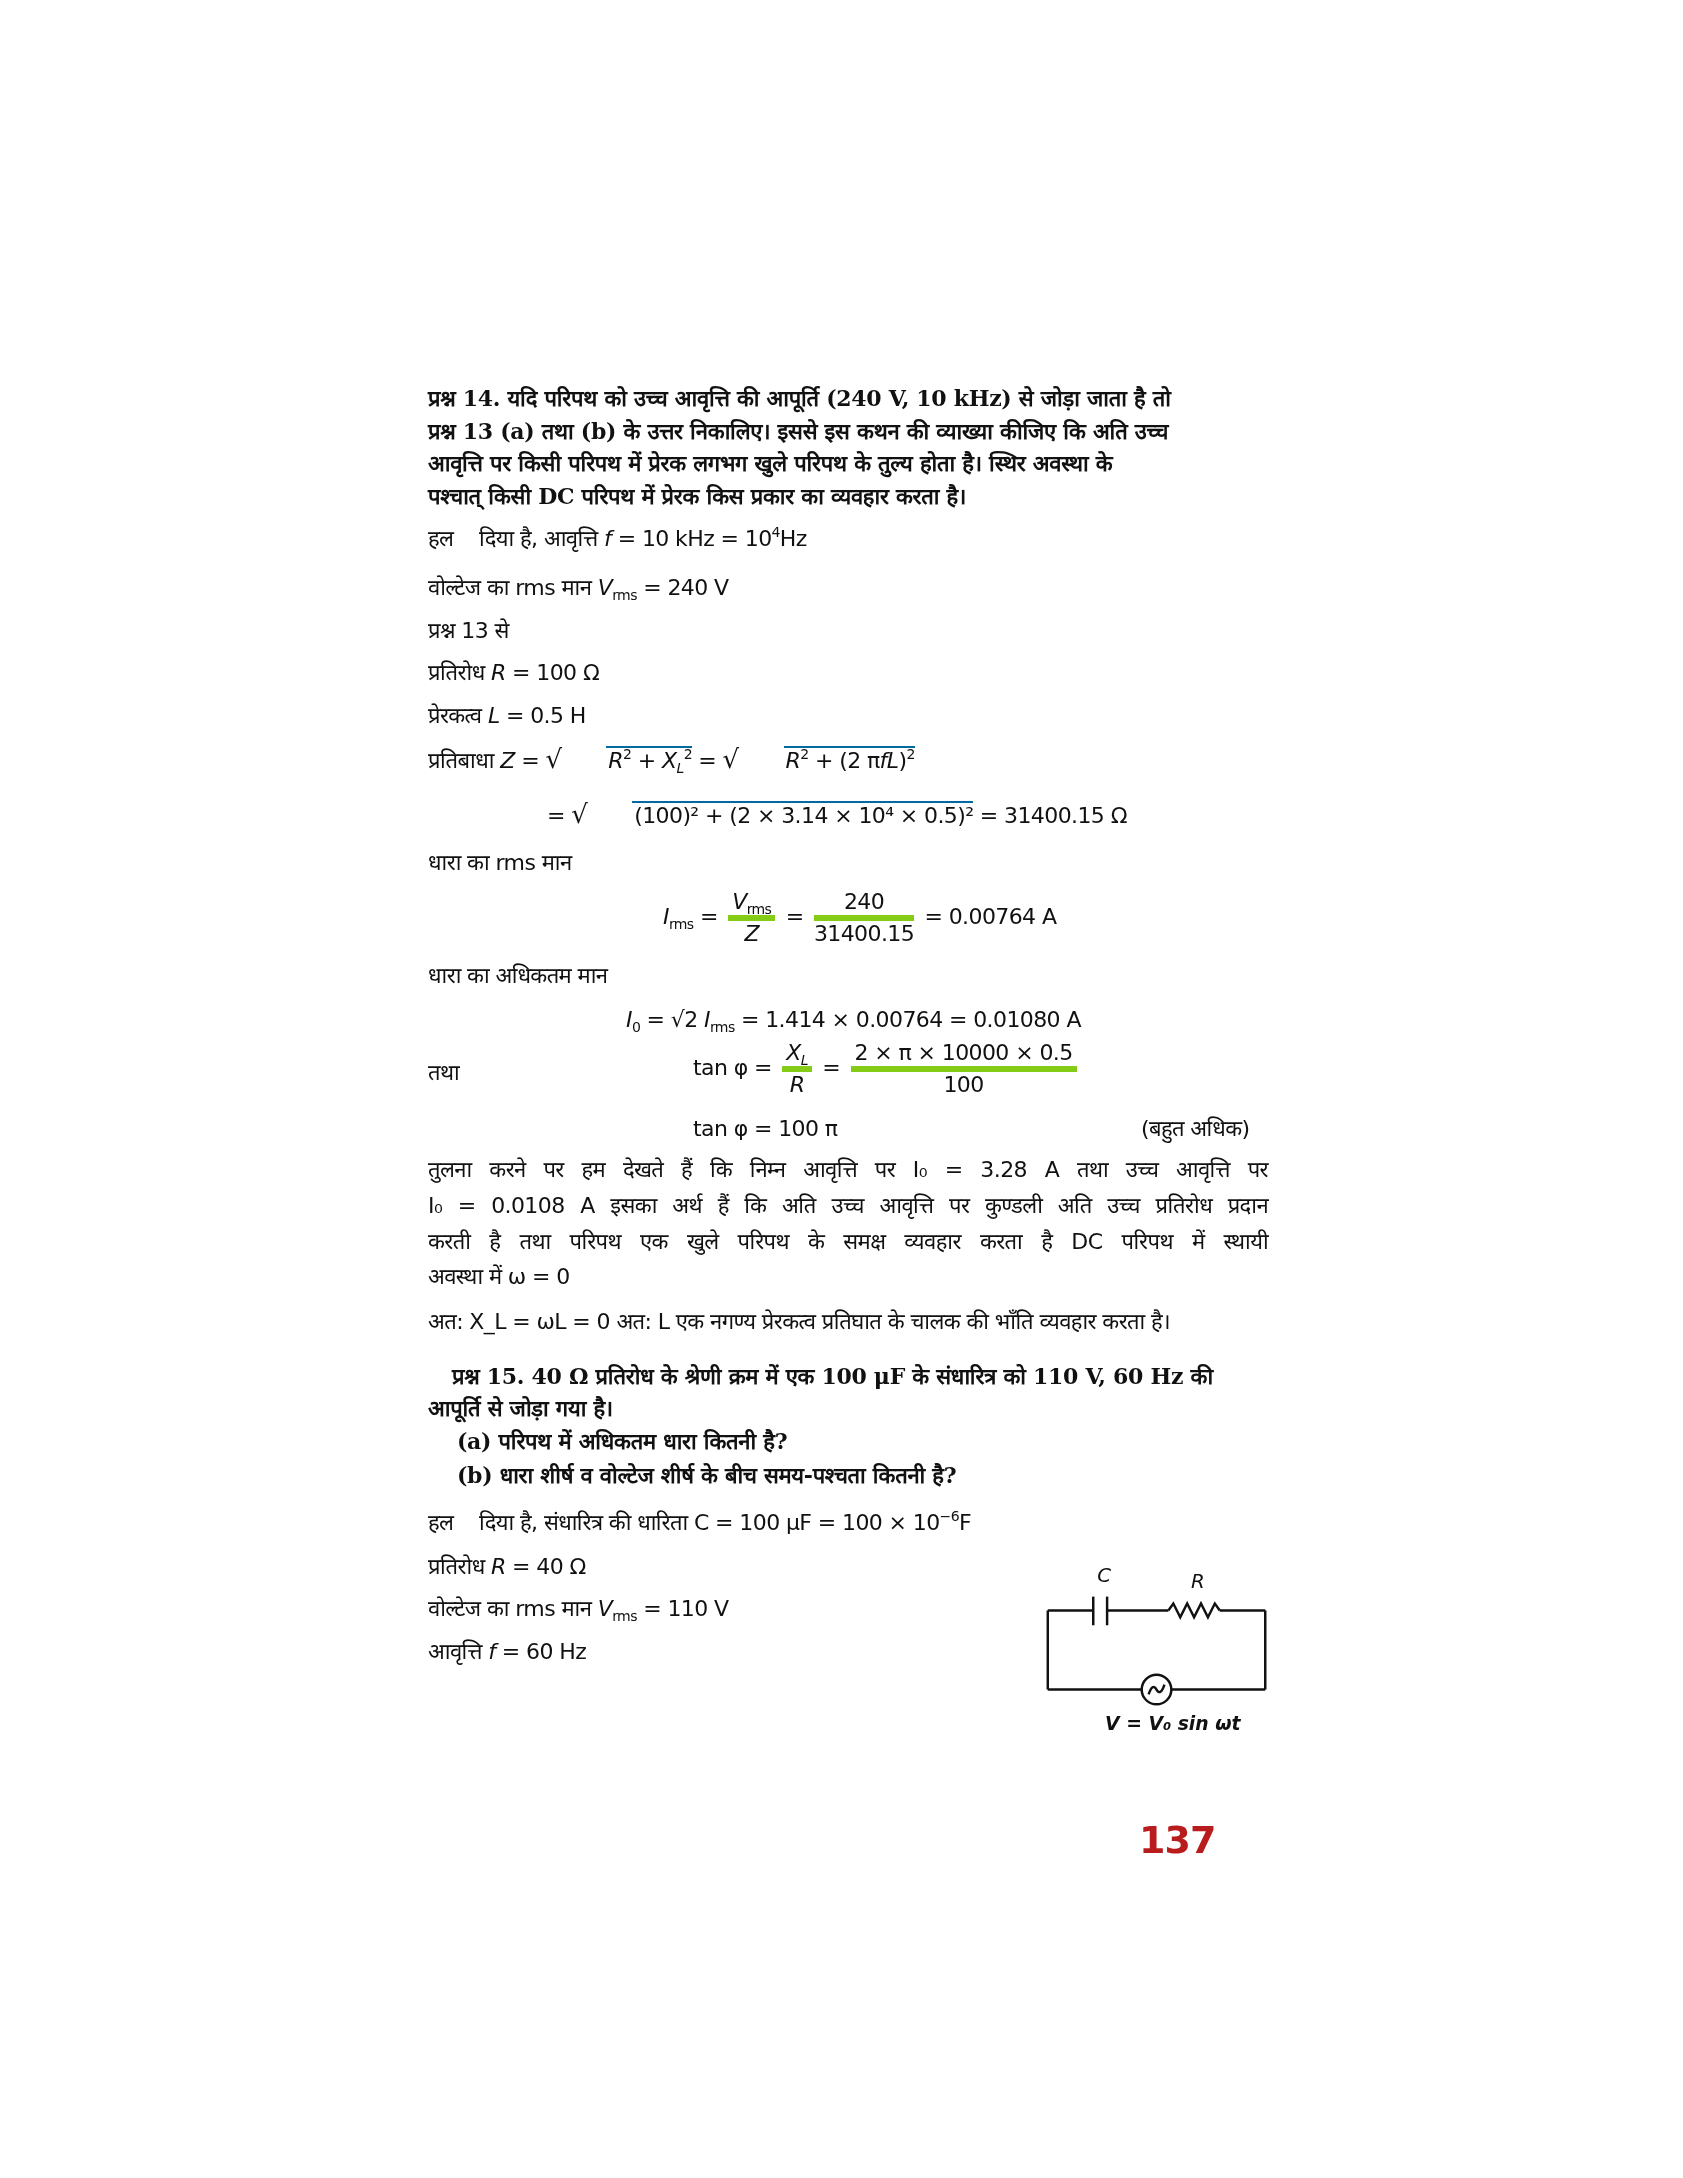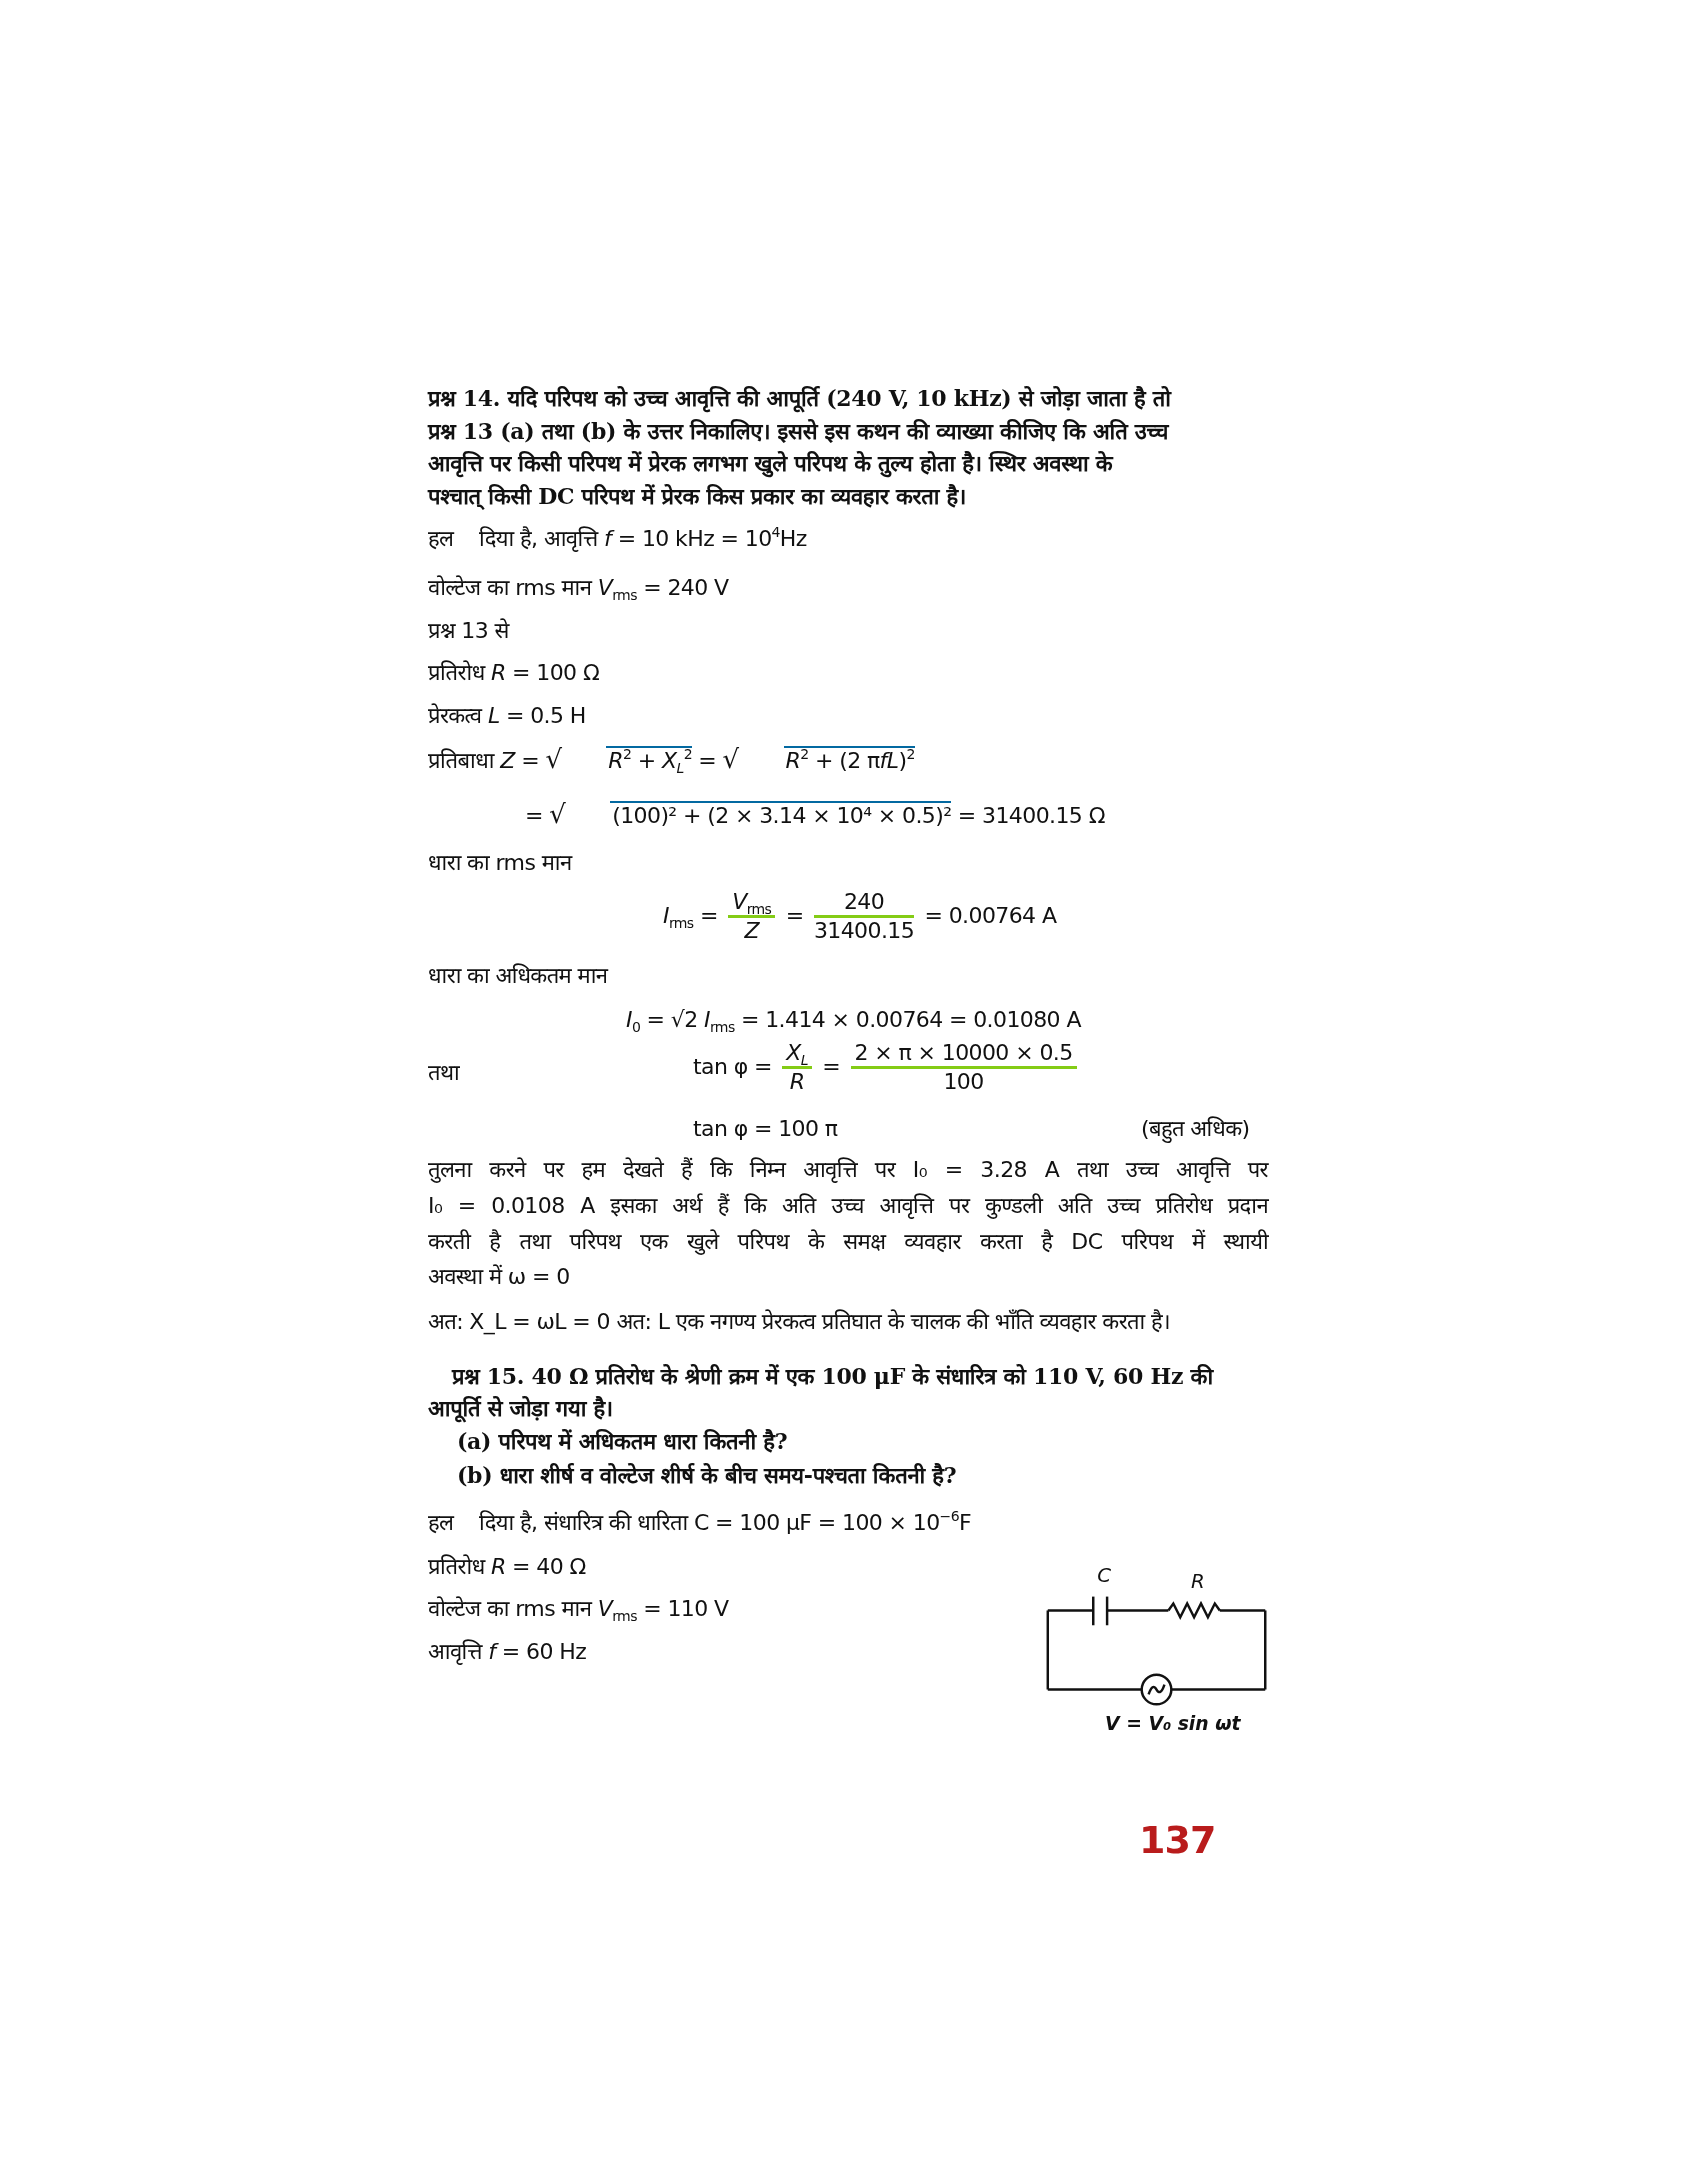--- a/index.html
+++ b/index.html
@@ -7,21 +7,21 @@
          font-family:"DejaVu Sans", sans-serif; color:#111; }
   .ln { position:absolute; white-space:nowrap; font-size:22px; line-height:28px; }
   .q  { font-family:"DejaVu Serif", serif; font-weight:bold; font-size:22px; letter-spacing:-0.3px; }
   .b  { font-weight:normal; }
   .cond { letter-spacing:-0.6px; }
   i { font-style:italic; }
   sub { font-size:14px; vertical-align:-5px; line-height:0; }
   sup { font-size:14px; vertical-align:9px; line-height:0; }
   .frac { display:inline-block; vertical-align:middle; text-align:center; margin:0 4px; }
   .frac > span { display:block; line-height:26px; }
-  .frac > .num { border-bottom:3px solid #84cc16; padding:0 4px; }
+  .frac > .num { border-bottom:6px solid #84cc16; padding:0 4px; }
   .sqrt { border-top:2px solid #0369a1; padding-left:2px;margin-left:45px; }
   .radical { font-size:26px; }
   .pageno { position:absolute; left:1139px; top:1818px; font-family:"DejaVu Sans", sans-serif;
             font-weight:bold; font-size:38px; color:#b91c1c; letter-spacing:-1px; }
   svg text { font-family:"DejaVu Sans", sans-serif; }
 </style>
 </head>
 <body>
 
 <div class="ln q" style="left:428px; top:384px;">
@@ -54,21 +54,21 @@
   <span>प्रेरकत्व</span> <i>L</i>
   <span>= 0.5 H</span>
 </div>
 
 <div class="ln cond" style="left:428px; top:745px;">
   <span>प्रतिबाधा</span> <i>Z</i> =
   <span class="radical">√</span><span class="sqrt"><i>R</i><sup>2</sup> + <i>X</i><sub><i>L</i></sub><sup>2</sup></span> =
   <span class="radical">√</span><span class="sqrt"><i>R</i><sup>2</sup> + (2 π<i>fL</i>)<sup>2</sup></span>
 </div>
 
-<div class="ln cond" style="left:525px; top:800px;text-align:center;">
+<div class="ln cond" style="left:547px; top:800px;text-align:center;">
   = <span class="radical">√</span><span class="sqrt">(100)² + (2 × 3.14 × 10⁴ × 0.5)²</span>
   <span>= 31400.15 Ω</span>
 </div>
 
 <div class="ln cond" style="left:428px; top:849px;">धारा का rms मान</div>
 
 <div class="ln cond" style="left:663px; top:889px;">
   <i>I</i><sub>rms</sub> =
   <span class="frac"><span class="num"><i>V</i><sub>rms</sub></span><span><i>Z</i></span></span> =
   <span class="frac"><span class="num">240</span><span>31400.15</span></span>

